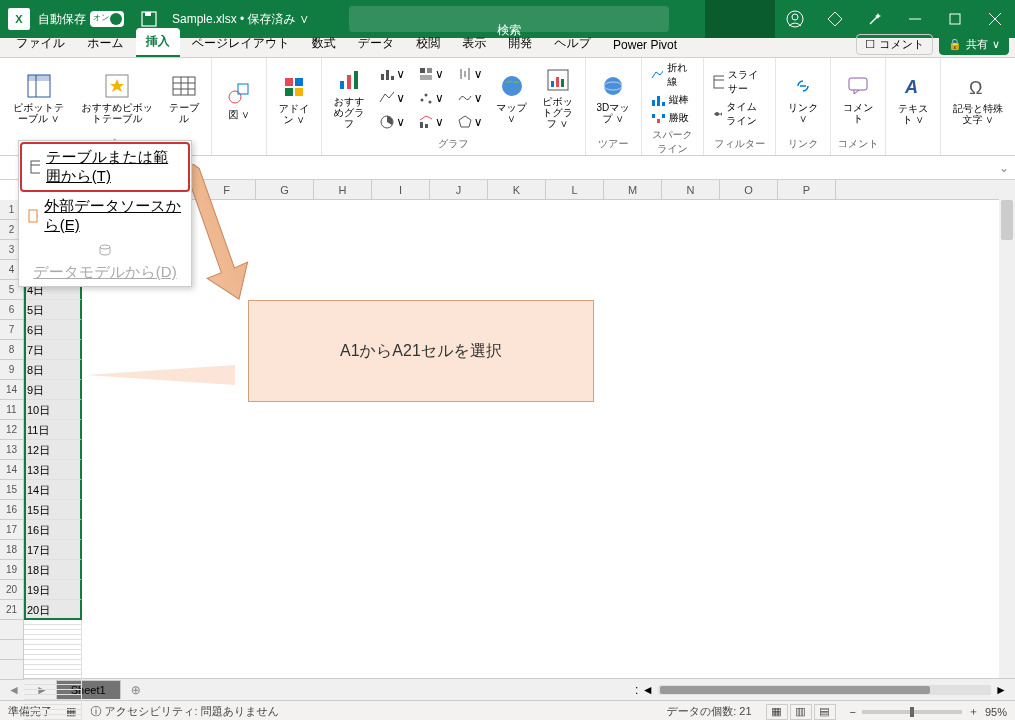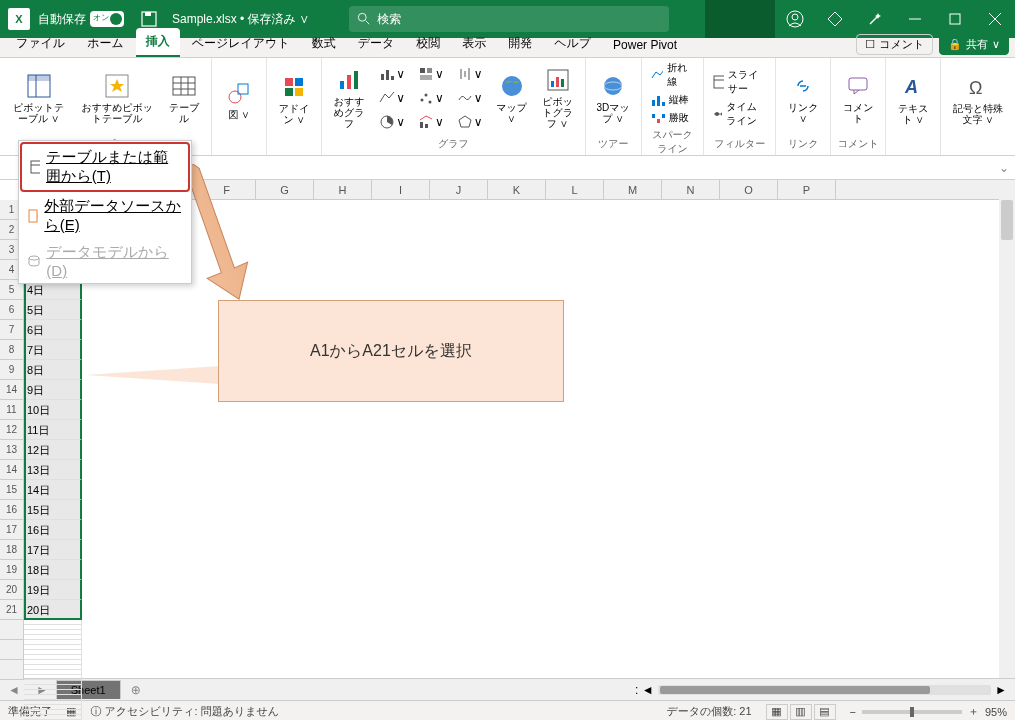--- a/index.html
+++ b/index.html
@@ -5,21 +5,21 @@
 * { margin: 0; padding: 0; box-sizing: border-box; font-family: 'Yu Gothic UI', 'Meiryo', sans-serif; }
 body { width: 1015px; height: 720px; background: #fff; overflow: hidden; position: relative; font-size: 12px; }
 
 .titlebar { height: 38px; background: #107c41; display: flex; align-items: center; color: #fff; }
 .titlebar .xl-icon { width: 22px; height: 22px; margin: 0 8px; background: #fff; color: #107c41; display: flex; align-items: center; justify-content: center; font-weight: bold; font-size: 11px; border-radius: 2px; }
 .titlebar .autosave { display: flex; align-items: center; gap: 4px; margin-right: 8px; font-size: 12px; }
 .titlebar .toggle { width: 34px; height: 16px; background: #fff; border-radius: 4px; position: relative; }
 .titlebar .toggle::after { content: ''; position: absolute; right: 2px; top: 2px; width: 12px; height: 12px; background: #107c41; border-radius: 50%; }
 .titlebar .save-ico { width: 18px; height: 18px; margin: 0 8px; display: flex; align-items: center; justify-content: center; }
 .titlebar .fname { margin-left: 6px; font-size: 12px; }
-.titlebar .searchbox { margin-left: 40px; width: 320px; height: 26px; background: rgba(255,255,255,0.15); border-radius: 4px; display: flex; align-items: center; padding: 4px 8px; gap: 6px; color: #fff; }
+.titlebar .searchbox { margin-left: 40px; width: 320px; height: 26px; background: rgba(255,255,255,0.15); border-radius: 4px; display: flex; align-items: center; padding: 4px 8px; gap: 12px; color: #fff; flex-direction: column; }
 .titlebar .spacer { flex: 1; }
 .titlebar .accent { width: 70px; height: 38px; background: #0a5c2e; }
 .titlebar .winbtn { width: 40px; height: 38px; display: flex; align-items: center; justify-content: center; cursor: pointer; }
 
 .tabs { height: 20px; background: #f3f2f1; display: flex; align-items: flex-end; padding: 0 6px; gap: 2px; border-bottom: 1px solid #d0d0d0; }
 .tabs .tab { padding: 5px 10px; font-size: 12px; cursor: pointer; border-radius: 4px 4px 0 0; }
 .tabs .tab.active { background: #fff; border-bottom: 2px solid #107c41; color: #107c41; font-weight: 600; }
 .tabs .right { margin-left: auto; display: flex; gap: 6px; align-items: center; padding-bottom: 2px; }
 .tabs .pill { border: 1px solid #ccc; border-radius: 4px; padding: 2px 8px; font-size: 11px; cursor: pointer; display: flex; align-items: center; gap: 4px; }
 .tabs .pill.share { background: #107c41; color: #fff; border-color: #107c41; }
@@ -33,42 +33,42 @@
 .rbtn .txt { font-size: 10px; text-align: center; line-height: 1.1; margin-top: 2px; }
 .rbtn.sm { min-width: 20px; flex-direction: row; }
 .rbtn.sm .ico { width: 18px; height: 18px; }
 .col3 { display: flex; flex-direction: column; gap: 2px; }
 .sparkgroup { display: flex; flex-direction: column; align-items: flex-start; gap: 2px; }
 .sparkitem { display: flex; align-items: center; gap: 4px; font-size: 10px; cursor: pointer; padding: 1px 3px; }
 
 .dropdown { position: absolute; left: 18px; top: 140px; width: 174px; background: #fff; border: 1px solid #ccc; box-shadow: 2px 2px 6px rgba(0,0,0,0.2); z-index: 100; }
 .dropdown .ditem { display: flex; align-items: center; gap: 6px; padding: 4px 8px; font-size: 15px; cursor: pointer; text-decoration: underline; }
 .dropdown .ditem.hl { border: 2px solid #c33; border-radius: 4px; margin: 1px; }
-.dropdown .ditem.dis { color: #aaa; }
+.dropdown .ditem.dis { color: #aaa; flex-direction: column; }
 
 .formulabar { height: 24px; border-bottom: 1px solid #d0d0d0; display: flex; align-items: center; }
 .formulabar .namebox { width: 56px; border-right: 1px solid #d0d0d0; padding: 0 6px; font-size: 11px; }
 .formulabar .fxarea { flex: 1; padding: 0 8px; font-size: 11px; display: flex; align-items: center; gap: 8px; }
 
 .gridarea { position: relative; height: 498px; display: flex; }
 .colheaders { position: absolute; left: 24px; top: 0; right: 16px; height: 20px; display: flex; background: #f0f0f0; border-bottom: 1px solid #ccc; }
 .colheaders .ch { width: 58px; border-right: 1px solid #ccc; text-align: center; font-size: 11px; line-height: 20px; color: #555; }
 .rowheaders { position: absolute; left: 0; top: 20px; width: 24px; background: #f0f0f0; border-right: 1px solid #ccc; }
 .rowheaders .rh { height: 20px; border-bottom: 1px solid #ccc; text-align: center; font-size: 10px; line-height: 20px; color: #555; }
 .cells { position: absolute; left: 24px; top: 20px; right: 16px; bottom: 0; }
 .row { height: 20px; display: flex; flex-direction: column; }
 .cell { width: 58px; height: 20px; border-right: 1px solid #e0e0e0; border-bottom: 1px solid #e0e0e0; font-size: 11px; padding: 2px 3px; line-height: 16px; }
 .cell.selA { background: #e8e8e8; border-right: 2px solid #107c41; }
 .cell.selA.first { background: #ffff00; border-top: 2px solid #107c41; }
 .selborder-left { position: absolute; left: 24px; top: 20px; width: 2px; height: 420px; background: #107c41; z-index: 5; }
 .selborder-bottom { position: absolute; left: 24px; top: 438px; width: 58px; height: 2px; background: #107c41; z-index: 5; }
 .vscrolltrack { position: absolute; right: 0; top: 0; width: 16px; bottom: 0; background: #f0f0f0; }
 .vscrolltrack .thumb { width: 12px; margin: 2px; height: 40px; background: #ccc; border-radius: 2px; margin-top: 20px; }
 
-.callout { position: absolute; left: 218px; top: 300px; width: 346px; height: 102px; background: #fce5d6; border: 1px solid #d4a177; display: flex; align-items: center; justify-content: center; font-size: 16px; color: #333; z-index: 50; }
+.callout { position: absolute; left: 248px; top: 300px; width: 346px; height: 102px; background: #fce5d6; border: 1px solid #d4a177; display: flex; align-items: center; justify-content: center; font-size: 16px; color: #333; z-index: 50; }
 .callout-tail { position: absolute; left: 85px; top: 365px; width: 0; height: 0; border-top: 10px solid transparent; border-bottom: 10px solid transparent; border-right: 150px solid #fce5d6; z-index: 49; }
 .arrow { position: absolute; left: 170px; top: 164px; width: 90px; height: 140px; z-index: 60; pointer-events: none; }
 
 .sheettabs { height: 22px; border-top: 1px solid #ccc; display: flex; align-items: center; background: #f0f0f0; }
 .sheettabs .nav { padding: 0 8px; color: #888; }
 .sheettabs .stab { padding: 3px 14px; background: #737373; border: 1px solid #ccc; border-bottom: none; font-size: 11px; }
 .sheettabs .addtab { padding: 0 10px; color: #888; cursor: pointer; }
 .sheettabs .hscroll { margin-left: auto; width: 380px; height: 14px; display: flex; align-items: center; gap: 4px; padding-right: 8px; }
 .sheettabs .hscroll .htrack { flex: 1; height: 10px; background: #e0e0e0; border-radius: 2px; position: relative; }
 .sheettabs .hscroll .hthumb { position: absolute; left: 2px; width: 270px; height: 8px; top: 1px; background: #999; border-radius: 2px; }

